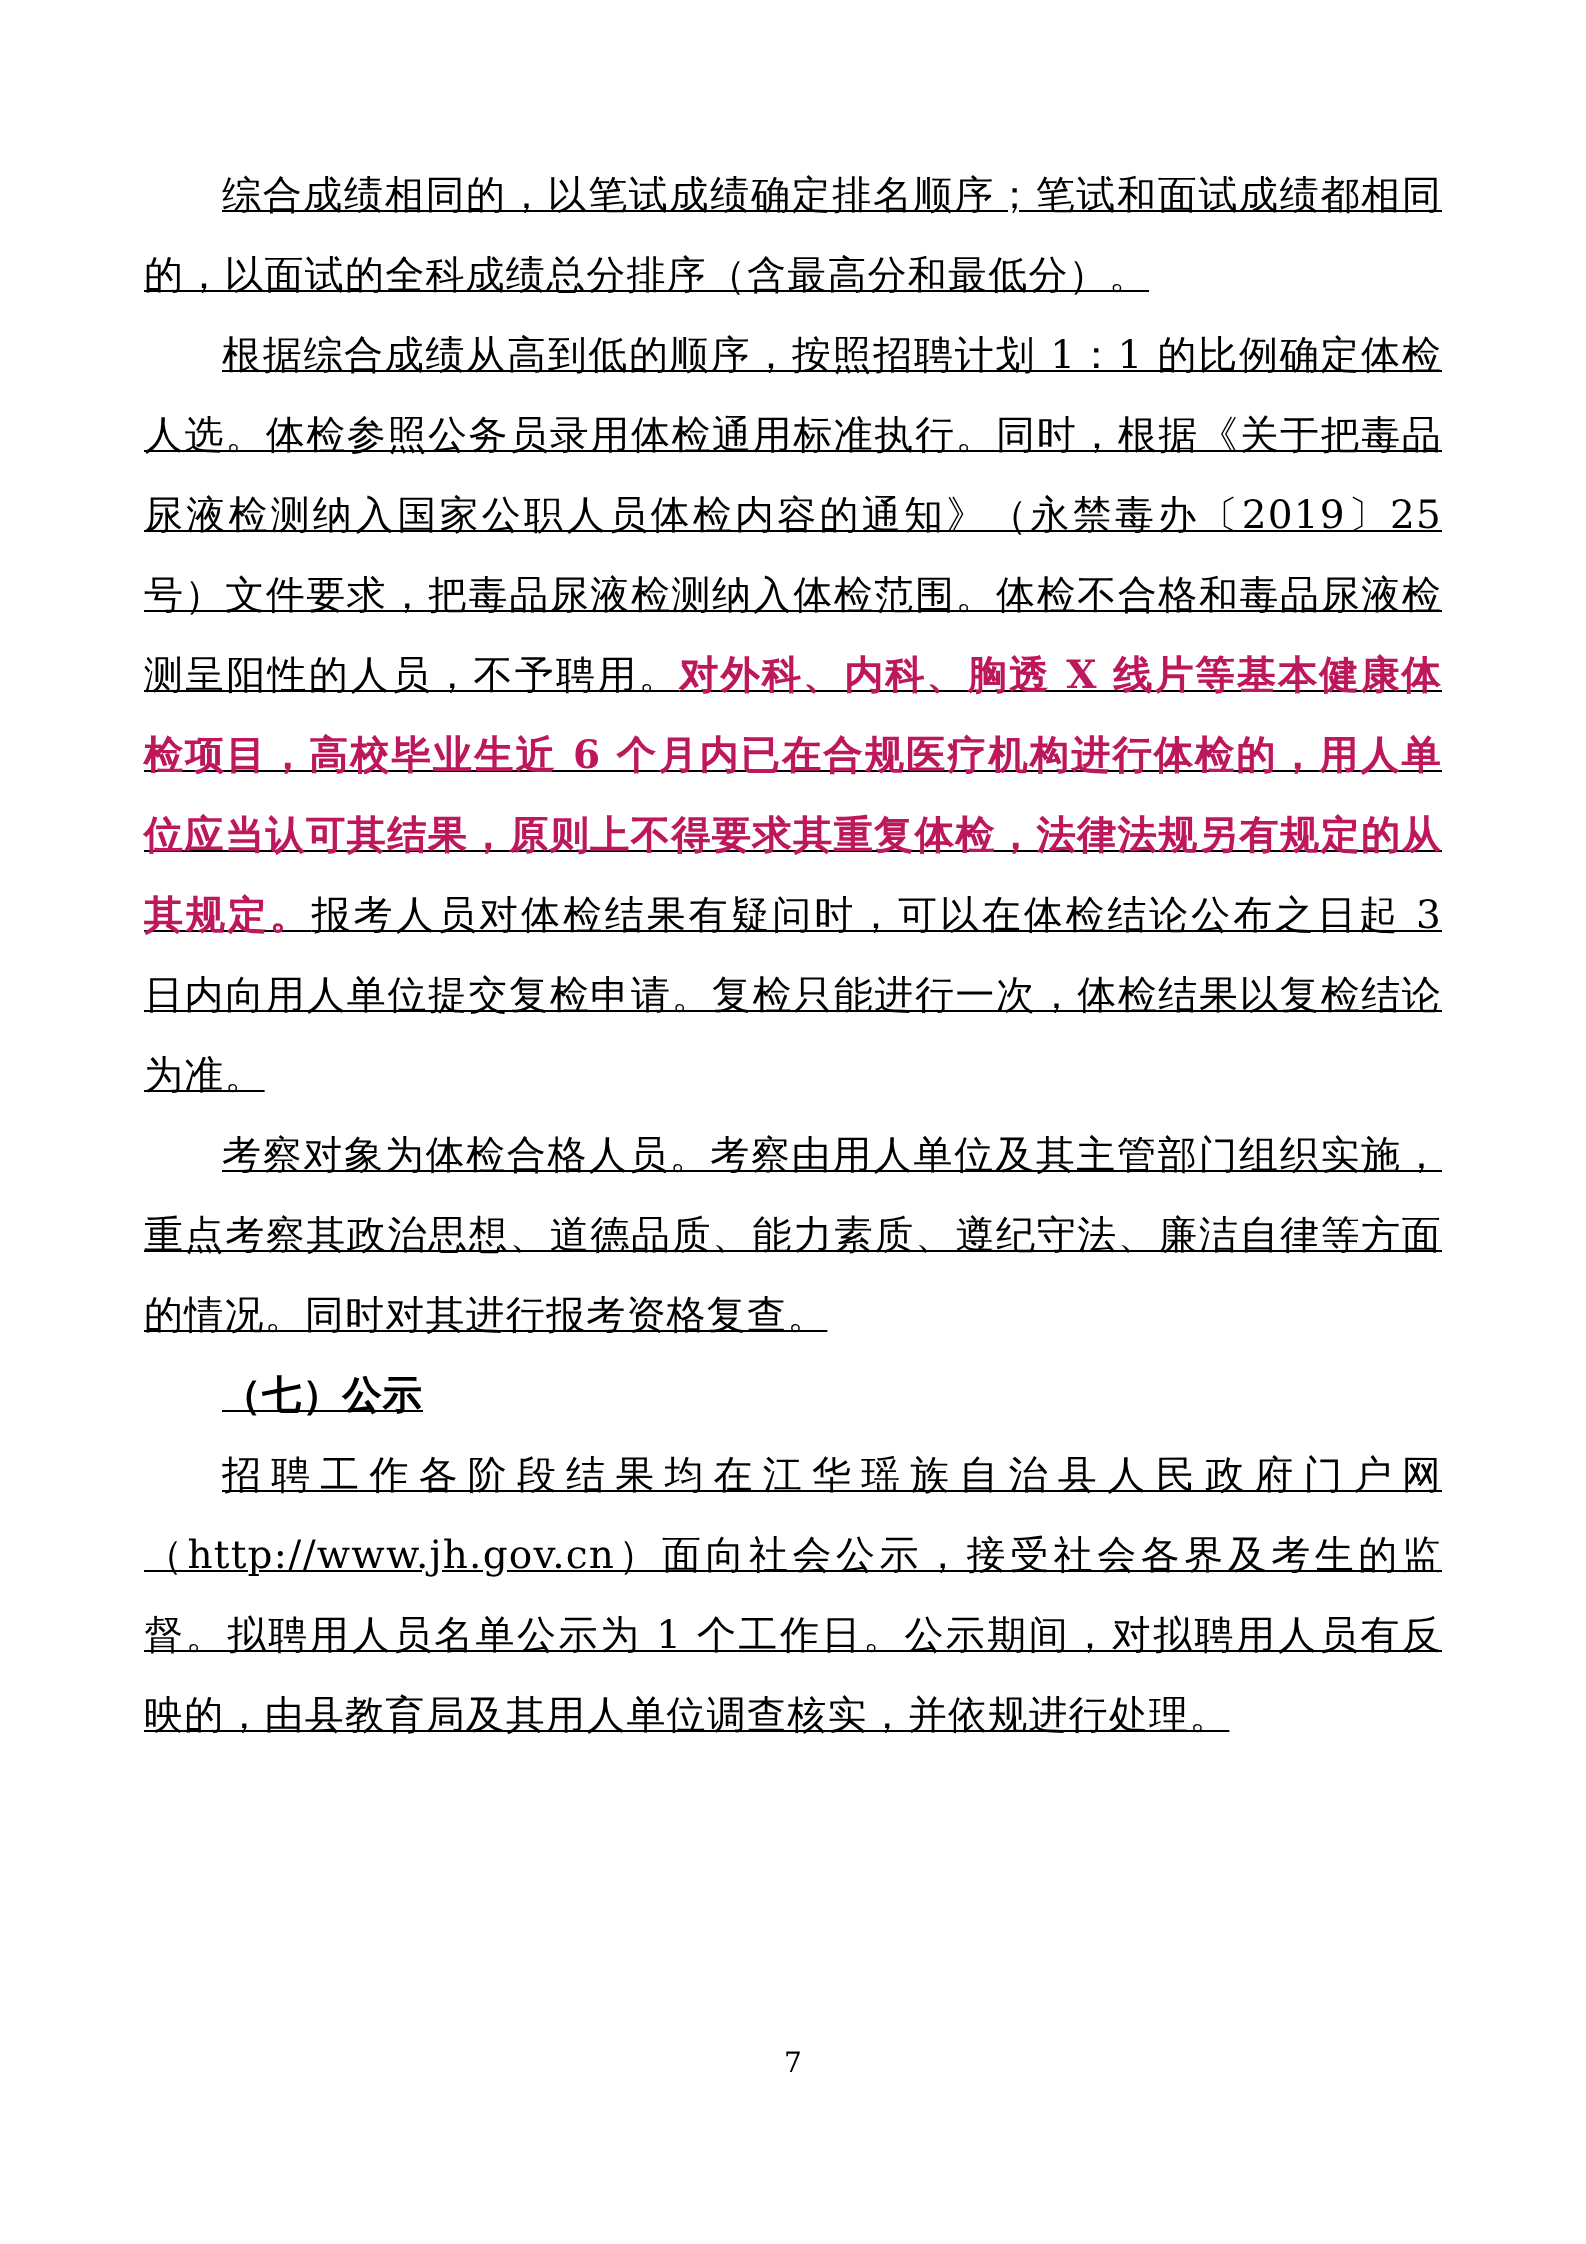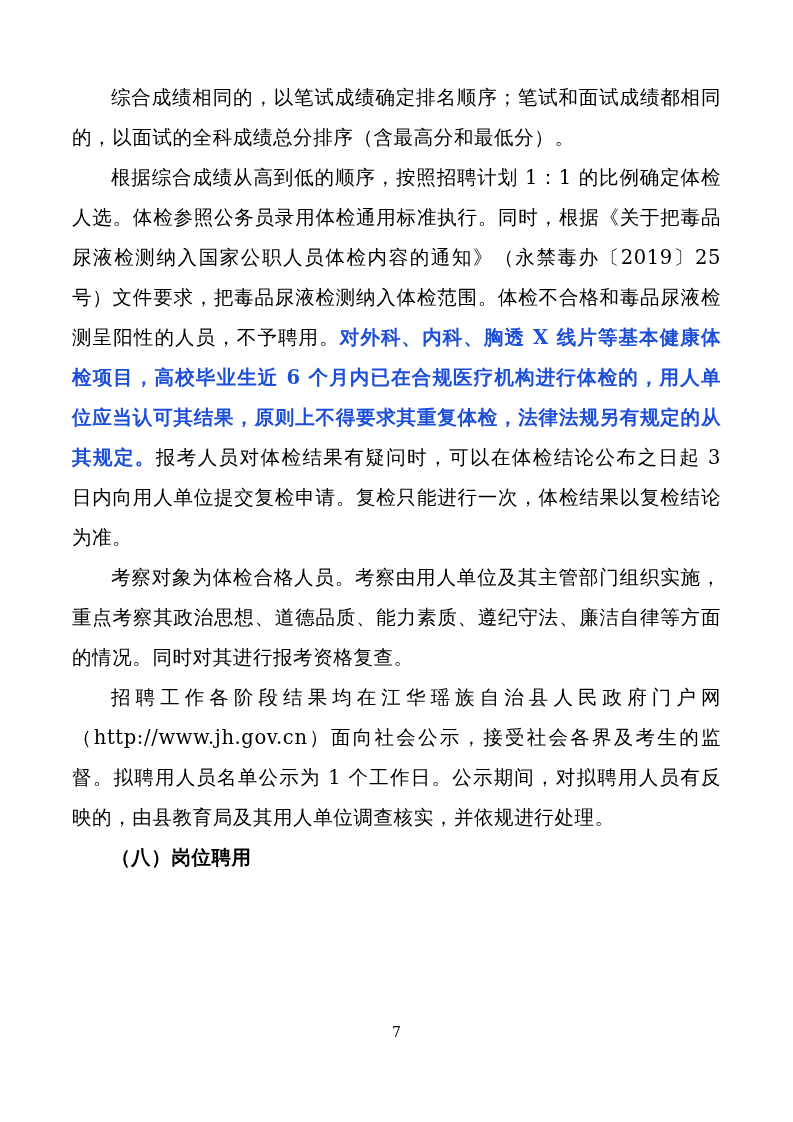--- a/index.html
+++ b/index.html
@@ -15,41 +15,42 @@
     color: #000000;
   }
   .page {
     position: absolute;
     top: 0; left: 0;
     width: 793px;
     height: 1122px;
     box-sizing: border-box;
     padding: 78px 72px 40px 72px;
     background: #fff;
+    text-decoration: underline;
   }
   .doc-body {
     font-size: 19.5px;
     line-height: 40px;
     text-align: justify;
     text-justify: inter-ideograph;
     letter-spacing: 0.6px;
   }
   p {
     margin: 0;
     padding: 0;
   }
   .para {
     text-indent: 2em;
   }
   .heading {
     text-indent: 2em;
     font-weight: bold;
   }
   .red {
-    color: #1d4ed8;
+    color: #be185d;
     font-weight: bold;
   }
   .page-number {
     position: absolute;
     left: 0;
     right: 0;
     top: 1024px;
     text-align: center;
     font-size: 14px;
     font-family: "DejaVu Serif", "Liberation Serif", serif;
@@ -63,22 +64,22 @@
   <div class="doc-body">
 
     <p class="para">综合成绩相同的，以笔试成绩确定排名顺序；笔试和面试成绩都相同的，以面试的全科成绩总分排序（含最高分和最低分）。</p>
 
 
     <p class="para"><span>根据综合成绩从高到低的顺序，按照招聘计划 1：1 的比例确定体检人选。体检参照公务员录用体检通用标准执行。同时，根据《关于把毒品尿液检测纳入国家公职人员体检内容的通知》（永禁毒办〔2019〕25 号）文件要求，把毒品尿液检测纳入体检范围。体检不合格和毒品尿液检测呈阳性的人员，不予聘用。</span><span class="red">对外科、内科、胸透 X 线片等基本健康体检项目，高校毕业生近 6 个月内已在合规医疗机构进行体检的，用人单位应当认可其结果，原则上不得要求其重复体检，法律法规另有规定的从其规定。</span><span>报考人员对体检结果有疑问时，可以在体检结论公布之日起 3 日内向用人单位提交复检申请。复检只能进行一次，体检结果以复检结论为准。</span></p>
 
 
     <p class="para">考察对象为体检合格人员。考察由用人单位及其主管部门组织实施，重点考察其政治思想、道德品质、能力素质、遵纪守法、廉洁自律等方面的情况。同时对其进行报考资格复查。</p>
 
+    <p class="heading">（七）公示</p>
 
     <p class="para">招聘工作各阶段结果均在江华瑶族自治县人民政府门户网（http://www.jh.gov.cn）面向社会公示，接受社会各界及考生的监督。拟聘用人员名单公示为 1 个工作日。公示期间，对拟聘用人员有反映的，由县教育局及其用人单位调查核实，并依规进行处理。</p>
 
-    <p class="heading">（八）岗位聘用</p>
 
 
   </div>
 
   <div class="page-number">7</div>
 </div>
 
 </body></html>

